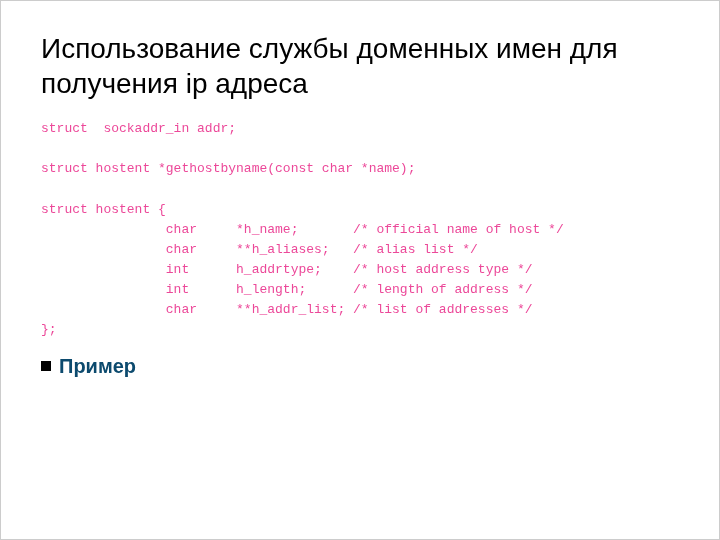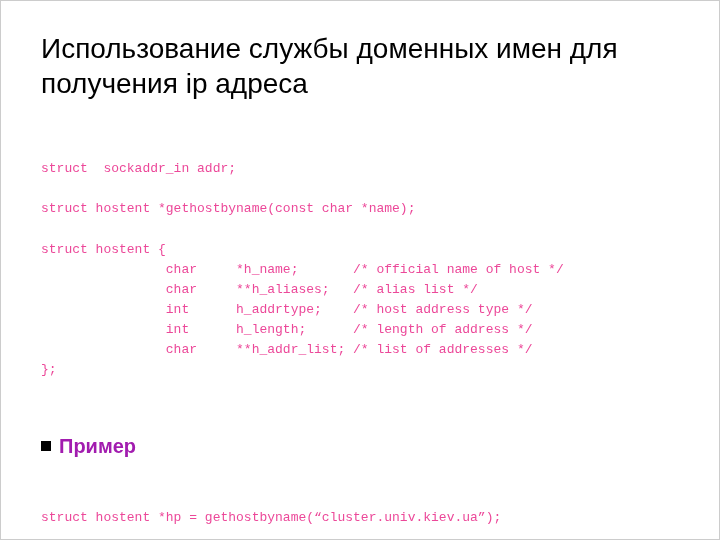--- a/index.html
+++ b/index.html
@@ -1,19 +1,18 @@
 <!DOCTYPE html>
 <html><head>
   <meta charset="utf-8">
   <style>
     * {
       margin: 0;
       padding: 0;
       box-sizing: border-box;
-      gap: 40px;
     }
 
     body {
       width: 720px;
       height: 540px;
       background: #ffffff;
       font-family: Arial, sans-serif;
       overflow: hidden;
     }
 
@@ -56,21 +55,21 @@
       width: 10px;
       height: 10px;
       background: #000000;
       display: inline-block;
       flex-shrink: 0;
     }
 
     .section-title {
       font-size: 20px;
       font-weight: bold;
-      color: #a21caf;
+      color: #0c4a6e;
       font-family: Arial, sans-serif;
       text-align: right;
     }
   </style>
 </head>
 <body>
 
 <div class="slide">
 
   <h1 class="title">Использование службы доменных имен для получения ip адреса</h1>
@@ -85,17 +84,14 @@
                 int      h_addrtype;    /* host address type */
                 int      h_length;      /* length of address */
                 char     **h_addr_list; /* list of addresses */
 };</pre>
 
   <div class="section-label">
     <span class="bullet-square"></span>
     <span class="section-title">Пример</span>
   </div>
 
-  <pre class="code-block">struct hostent *hp = gethostbyname(“cluster.univ.kiev.ua”);
-
-memcpy ((char *) &amp;addr.sin_addr, (char *) hp-&gt;h_addr, hp-&gt;h_length);</pre>
 
 </div>
 
 </body></html>

